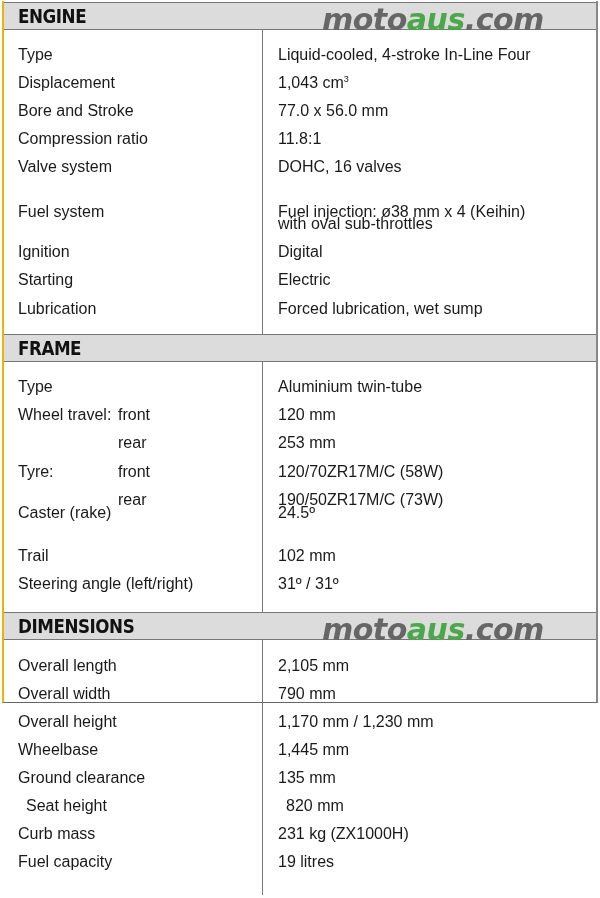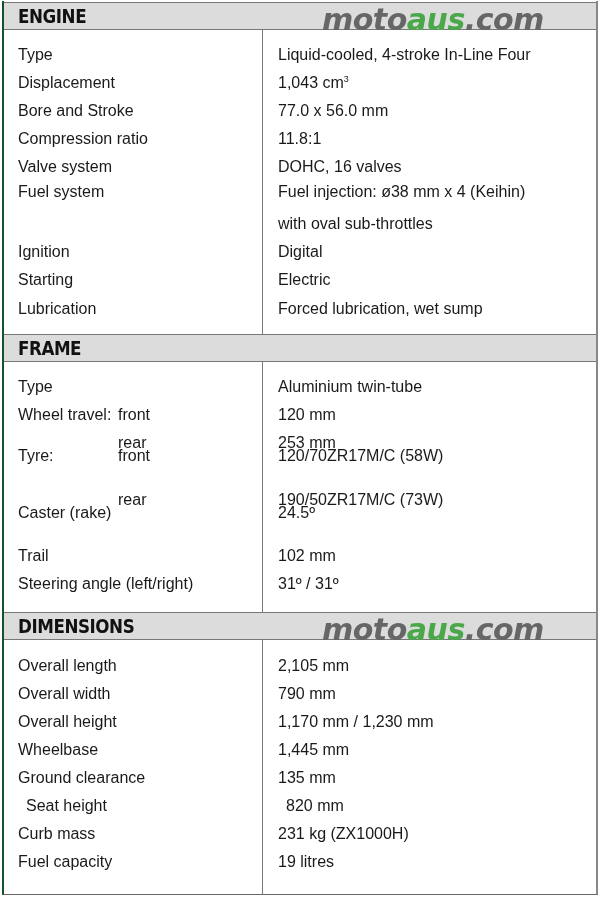--- a/index.html
+++ b/index.html
@@ -1,19 +1,19 @@
 <!DOCTYPE html>
 <html><head>
   <meta charset="utf-8">
   <style>
     html, body { margin: 0; padding: 0; background: #ffffff; }
     body { width: 600px; height: 898px; position: relative; overflow: hidden;
            font-family: "Liberation Sans", sans-serif; color: #1a1a1a; }
-    .sheet { position: absolute; left: 2px; top: 1px; width: 596px; height: 894px;
-             border-left: 2px solid #14532d; border-right: 2px solid #888; border-bottom: 1px solid #666;
+    .sheet { position: absolute; left: 2px; top: 1px; width: 596px; height: 702px;
+             border-left: 2px solid #eab308; border-right: 2px solid #888; border-bottom: 1px solid #666;
              box-sizing: border-box; }
     .hdr { position: absolute; left: 0; right: 0; height: 28px; background: #dcdcdc;
            border-top: 1px solid #777; border-bottom: 1px solid #777; box-sizing: border-box; }
     .hdr-title { position: absolute; left: 14px; top: 2px; font-family: "DejaVu Sans", sans-serif;
                  font-weight: bold; font-size: 19px; letter-spacing: -0.5px; color: #111;
                  transform: scaleX(0.88); transform-origin: left center; }
     .logo { position: absolute; left: 318px; top: -1px; font-family: "DejaVu Sans", sans-serif;
             font-weight: bold; font-style: italic; font-size: 30px; letter-spacing: -0.5px; color: #666; }
     .logo .g { color: #4aa84a; }
     .body { position: absolute; left: 0; right: 0; }
@@ -49,21 +49,21 @@
         <span class="val">77.0 x 56.0 mm</span>
       </div>
     <div class="row" style="top:95px;">
         <span class="lbl">Compression ratio</span>
         <span class="val">11.8:1</span>
       </div>
     <div class="row" style="top:123px;">
         <span class="lbl">Valve system</span>
         <span class="val">DOHC, 16 valves</span>
       </div>
-    <div class="row" style="top:148px;">
+    <div class="row" style="top:168px;">
         <span class="lbl">Fuel system</span>
         <span class="val">Fuel injection: ø38 mm x 4 (Keihin)</span>
       </div>
     <div class="row" style="top:180px;">
         <span class="lbl"></span>
         <span class="val">with oval sub-throttles</span>
       </div>
     <div class="row" style="top:208px;">
         <span class="lbl">Ignition</span>
         <span class="val">Digital</span>
@@ -92,21 +92,21 @@
     <div class="row" style="top:39px;">
         <span class="lbl">Wheel travel:</span>
         <span class="sub">front</span>
         <span class="val">120 mm</span>
       </div>
     <div class="row" style="top:67px;">
         <span class="lbl"></span>
         <span class="sub">rear</span>
         <span class="val">253 mm</span>
       </div>
-    <div class="row" style="top:80px;text-decoration:underline;">
+    <div class="row" style="top:96px;text-decoration:underline;">
         <span class="lbl">Tyre:</span>
         <span class="sub">front</span>
         <span class="val">120/70ZR17M/C (58W)</span>
       </div>
     <div class="row" style="top:124px;">
         <span class="lbl"></span>
         <span class="sub">rear</span>
         <span class="val">190/50ZR17M/C (73W)</span>
       </div>
     <div class="row" style="top:137px;">

